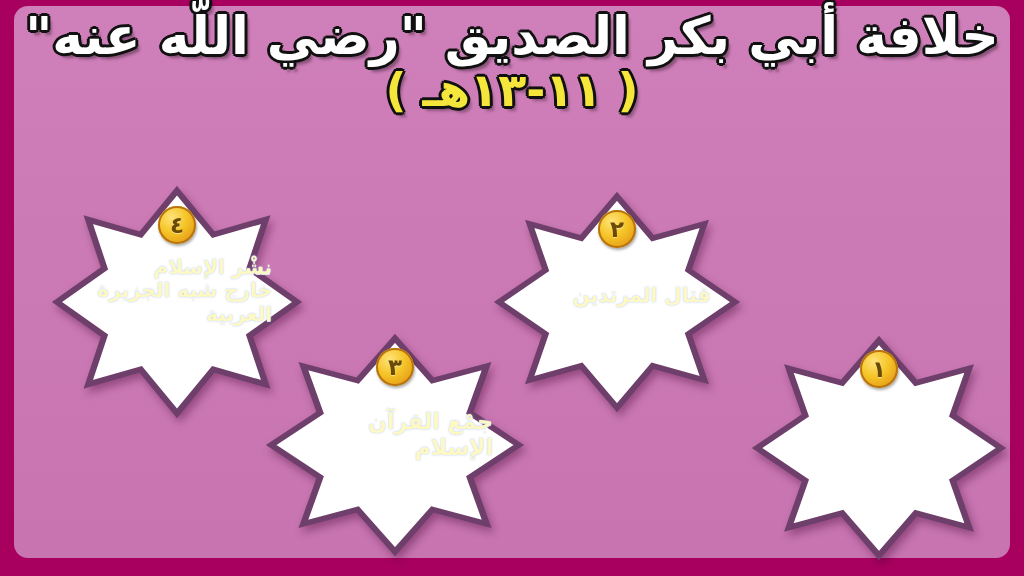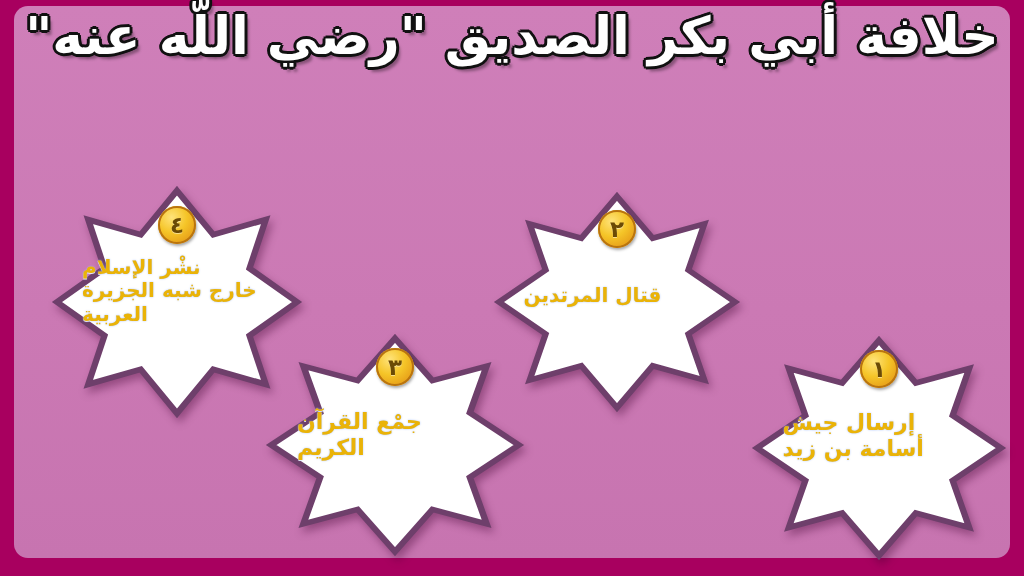--- a/index.html
+++ b/index.html
@@ -90,25 +90,25 @@
     fill: #ffffff;
     stroke: #6e3f6b;
     stroke-width: 5;
     stroke-linejoin: miter;
   }
 
   .star-label {
     position: absolute;
     left: 12%;
     right: 12%;
-    text-align: left;
+    text-align: right;
     direction: rtl;
     font-family: "DejaVu Sans", "Liberation Sans", sans-serif;
     font-weight: bold;
-    color: #eab308;
+    color: #fef9c3;
     line-height: 1.18;
     text-shadow: 0 0 2px rgba(160,190,255,0.95), 0 1px 0 rgba(255,255,255,0.9);
     white-space: pre-line;
     pointer-events: none;
   }
 
   
   .badge {
     position: absolute;
     width: 38px;
@@ -147,20 +147,21 @@
 </head>
 <body>
 
 <div id="canvas">
 
   <div class="frame-outer"></div>
   <div class="panel"></div>
 
   <div class="title-block">
     <div class="title-line">خلافة أبي بكر الصديق "رضي اللّه عنه"</div>
+    <div class="subtitle-line">( ١١-١٣هـ )</div>
   </div>
 
   <div class="star" id="star-4">
     <svg class="star-svg" viewBox="0 0 200 200" preserveAspectRatio="none">
       <polygon class="star-poly" points="100,4 129,42 171,29 158,71 196,100 158,129 171,171 129,158 100,196 71,158 29,171 42,129 4,100 42,71 29,29 71,42"></polygon>
     </svg>
     <div class="badge">٤</div>
     <div class="star-label">نشْر الإسلام
 خارج شبه الجزيرة
 العربية</div>
@@ -173,25 +174,23 @@
     <div class="badge">٢</div>
     <div class="star-label">قتال المرتدين</div>
   </div>
 
   <div class="star" id="star-3">
     <svg class="star-svg" viewBox="0 0 200 200" preserveAspectRatio="none">
       <polygon class="star-poly" points="100,4 129,42 171,29 158,71 196,100 158,129 171,171 129,158 100,196 71,158 29,171 42,129 4,100 42,71 29,29 71,42"></polygon>
     </svg>
     <div class="badge">٣</div>
     <div class="star-label">جمْع القرآن
-الكريم</div>
+الإسلام</div>
   </div>
 
   <div class="star" id="star-1">
     <svg class="star-svg" viewBox="0 0 200 200" preserveAspectRatio="none">
       <polygon class="star-poly" points="100,4 129,42 171,29 158,71 196,100 158,129 171,171 129,158 100,196 71,158 29,171 42,129 4,100 42,71 29,29 71,42"></polygon>
     </svg>
     <div class="badge">١</div>
-    <div class="star-label">إرسال جيش
-أسامة بن زيد</div>
   </div>
 
 </div>
 
 </body></html>

